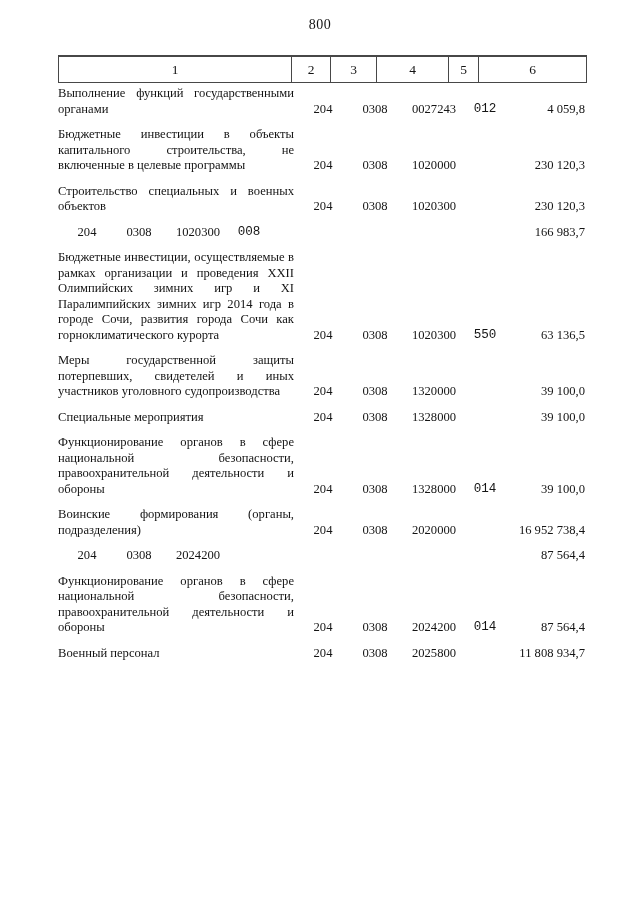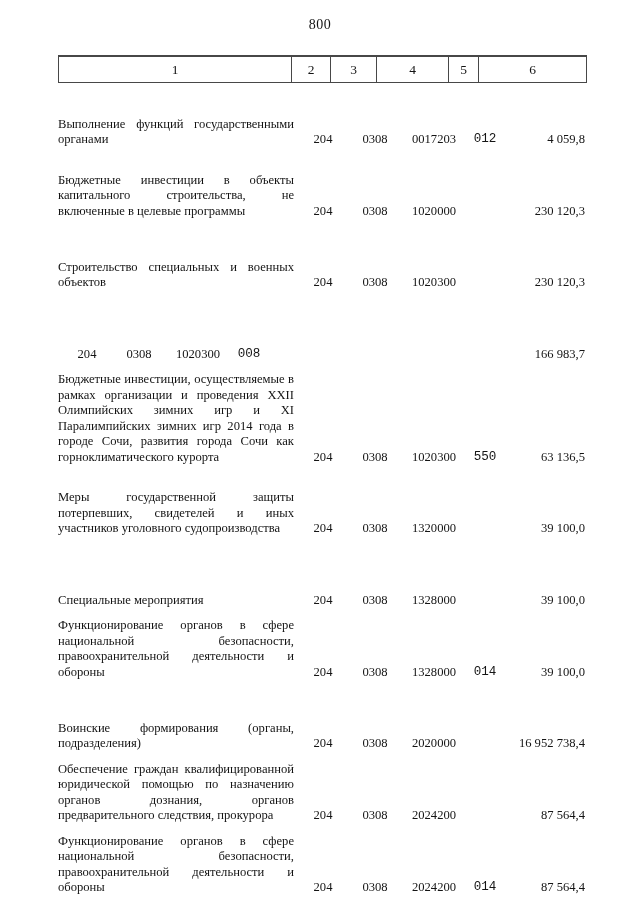--- a/index.html
+++ b/index.html
@@ -59,21 +59,20 @@
     line-height: 15.5px;
   }
   .row:first-child { margin-top: 3px; }
   .cell-name {
     width: 236px;
     text-align: justify;
   }
   .num {
     white-space: nowrap;
     box-sizing: border-box;
-    margin-top: 46px;
   }
   .cell-ch   { width: 58px;  text-align: center; }
   .cell-sec  { width: 46px;  text-align: center; }
   .cell-art  { width: 72px;  text-align: center; }
   .cell-type { width: 30px;  text-align: center; font-family: Liberation Mono, monospace; }
   .cell-amt  { flex: 1; text-align: right; padding-right: 2px; }
 </style>
 </head>
 <body>
 
@@ -90,21 +89,21 @@
       <div class="th c4">4</div>
       <div class="th c5">5</div>
       <div class="th c6">6</div>
     </div>
 
     <div class="tbody" id="tbody">
         <div class="row">
           <div class="cell-name">Выполнение функций государственными органами</div>
           <div class="num cell-ch">204</div>
           <div class="num cell-sec">0308</div>
-          <div class="num cell-art">0017203</div>
+          <div class="num cell-art">0027243</div>
           <div class="num cell-type">012</div>
           <div class="num cell-amt">4 059,8</div>
         </div>
         <div class="row">
           <div class="cell-name">Бюджетные инвестиции в объекты капитального строительства, не включенные в целевые программы</div>
           <div class="num cell-ch">204</div>
           <div class="num cell-sec">0308</div>
           <div class="num cell-art">1020000</div>
           <div class="num cell-type"></div>
           <div class="num cell-amt">230 120,3</div>
@@ -158,21 +157,20 @@
         </div>
         <div class="row">
           <div class="cell-name">Воинские формирования (органы, подразделения)</div>
           <div class="num cell-ch">204</div>
           <div class="num cell-sec">0308</div>
           <div class="num cell-art">2020000</div>
           <div class="num cell-type"></div>
           <div class="num cell-amt">16 952 738,4</div>
         </div>
         <div class="row">
-          <div class="cell-name">Обеспечение граждан квалифицированной юридической помощью по назначению органов дознания, органов предварительного следствия, прокурора</div>
           <div class="num cell-ch">204</div>
           <div class="num cell-sec">0308</div>
           <div class="num cell-art">2024200</div>
           <div class="num cell-type"></div>
           <div class="num cell-amt">87 564,4</div>
         </div>
         <div class="row">
           <div class="cell-name">Функционирование органов в сфере национальной безопасности, правоохранительной деятельности и обороны</div>
           <div class="num cell-ch">204</div>
           <div class="num cell-sec">0308</div>

